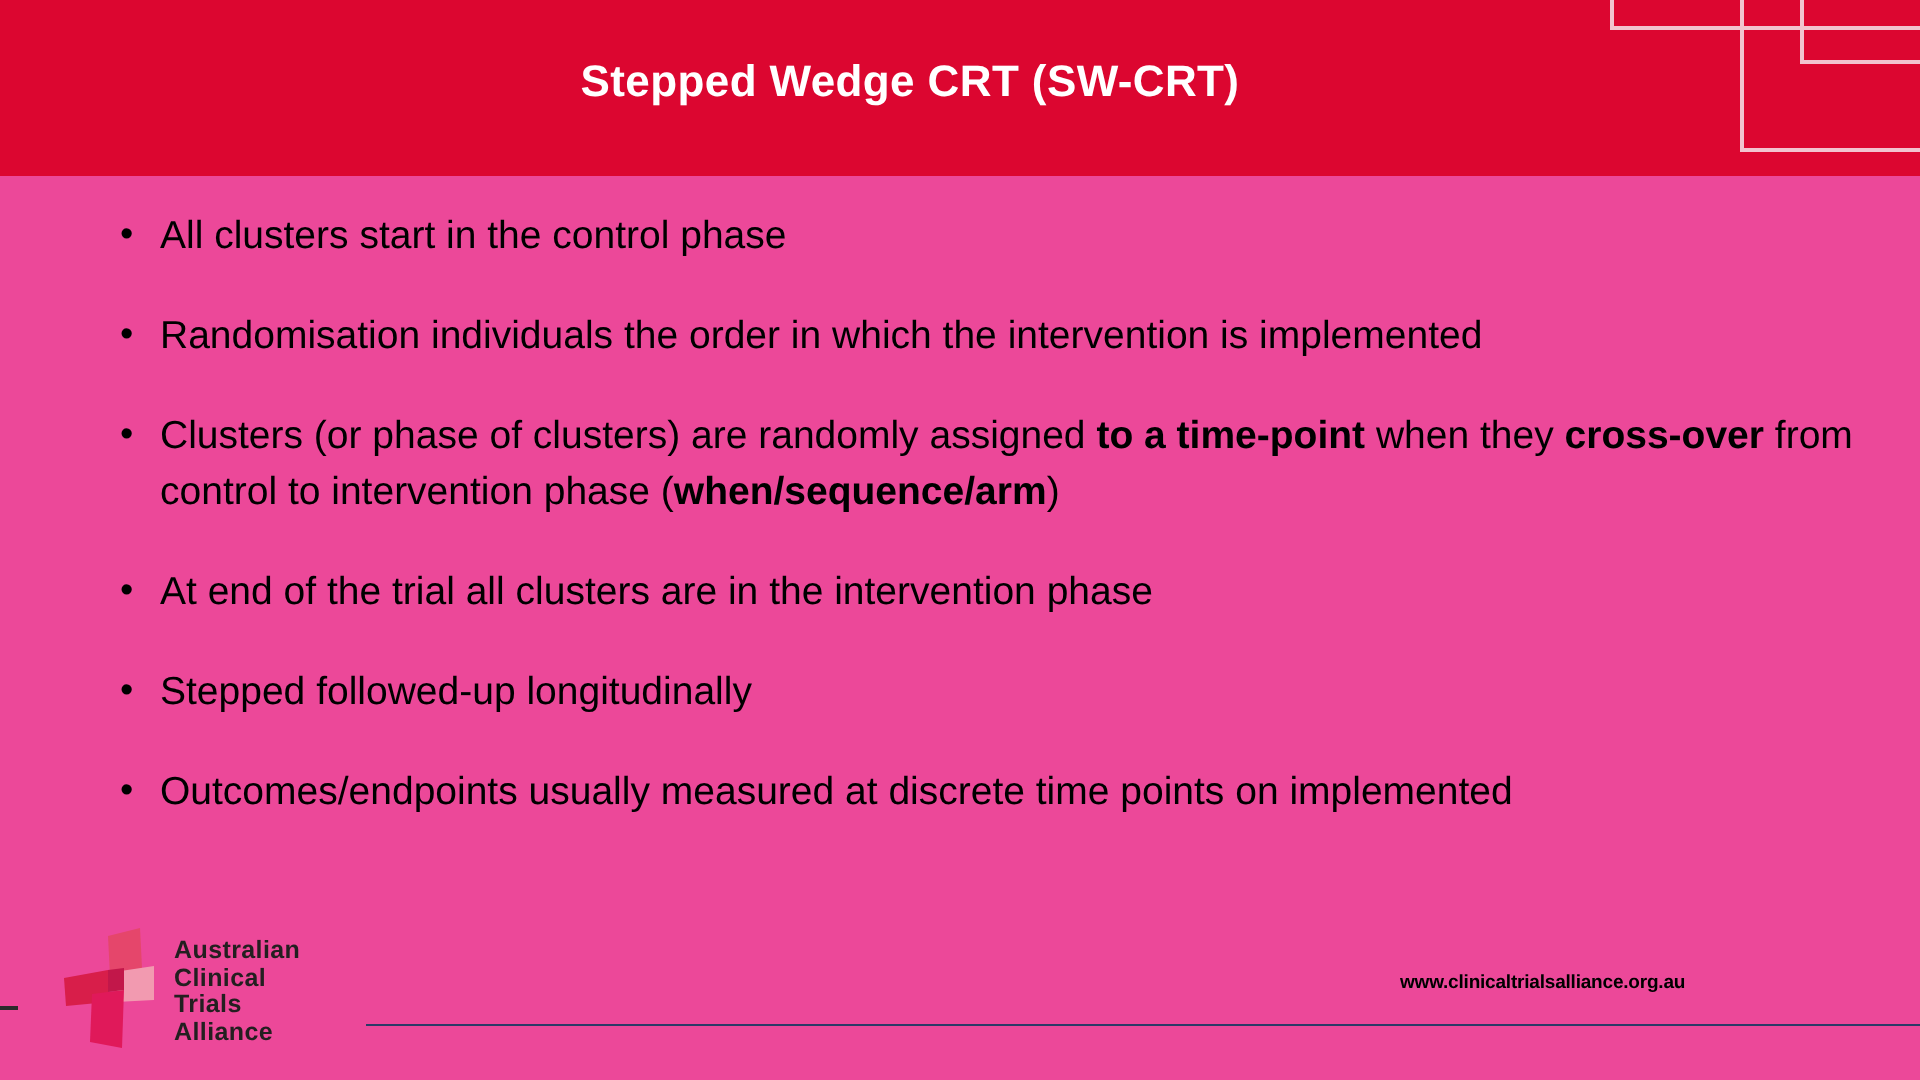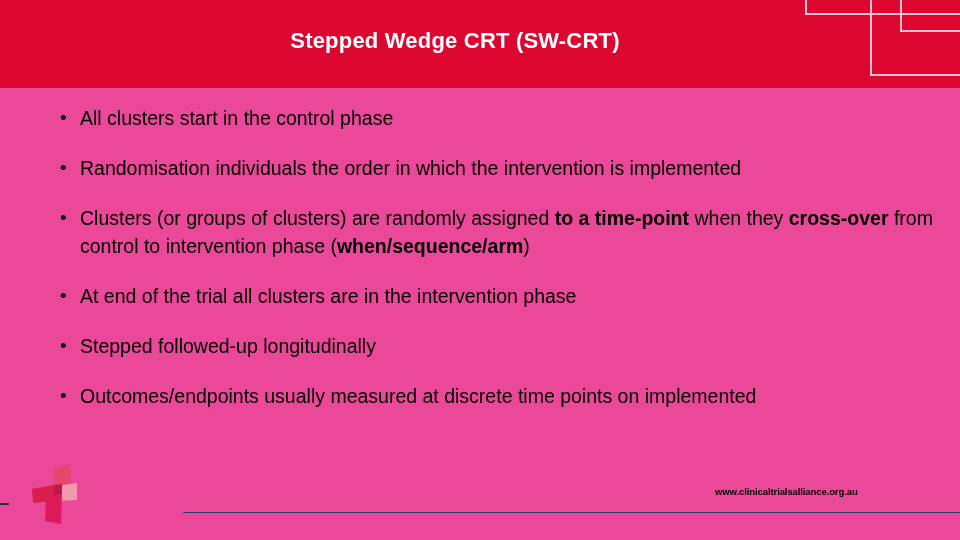--- a/index.html
+++ b/index.html
@@ -116,21 +116,20 @@
   .footer-url {
     position: absolute;
     left: 700px;
     top: 486px;
     font-family: "Liberation Sans", sans-serif;
     font-size: 9.5px;
     font-weight: bold;
     color: #000000;
     letter-spacing: -0.1px;
     white-space: nowrap;
-    margin-left: 15px;
   }
 
   
   .logo {
     position: absolute;
     left: 32px;
     top: 462px;
     width: 150px;
     height: 68px;
   }
@@ -179,21 +178,21 @@
       <span class="bullet-text"><span>All clusters start in the control phase</span></span>
     </div>
 
     <div class="bullet-row">
       <span class="bullet-dot">•</span>
       <span class="bullet-text"><span>Randomisation individuals the order in which the intervention is implemented</span></span>
     </div>
 
     <div class="bullet-row">
       <span class="bullet-dot">•</span>
-      <span class="bullet-text"><span>Clusters (or groups of clusters) are randomly assigned </span><b>to a time-point</b><span> when they </span><b>cross-over</b><span> from control to intervention phase (</span><b>when/sequence/arm</b><span>)</span></span>
+      <span class="bullet-text"><span>Clusters (or phase of clusters) are randomly assigned </span><b>to a time-point</b><span> when they </span><b>cross-over</b><span> from control to intervention phase (</span><b>when/sequence/arm</b><span>)</span></span>
     </div>
 
     <div class="bullet-row">
       <span class="bullet-dot">•</span>
       <span class="bullet-text"><span>At end of the trial all clusters are in the intervention phase</span></span>
     </div>
 
     <div class="bullet-row">
       <span class="bullet-dot">•</span>
       <span class="bullet-text"><span>Stepped followed-up longitudinally</span></span>
@@ -216,15 +215,21 @@
       <polygon points="22,6 38,2 39,22 23,26" fill="#e5466b"></polygon>
 
       <polygon points="25,24 45,21 45,38 26,39" fill="#f29ab0"></polygon>
 
       <polygon points="0,27 22,23 22,39 1,41" fill="#d81e4a"></polygon>
 
       <polygon points="14,35 30,33 29,62 13,59" fill="#e0195a"></polygon>
 
       <polygon points="22,23 30,22 30,33 22,34" fill="#c2174a"></polygon>
     </svg>
+    <div class="logo-text">
+      <div>Australian</div>
+      <div>Clinical</div>
+      <div>Trials</div>
+      <div>Alliance</div>
+    </div>
   </div>
 
 </div>
 
 </body></html>

